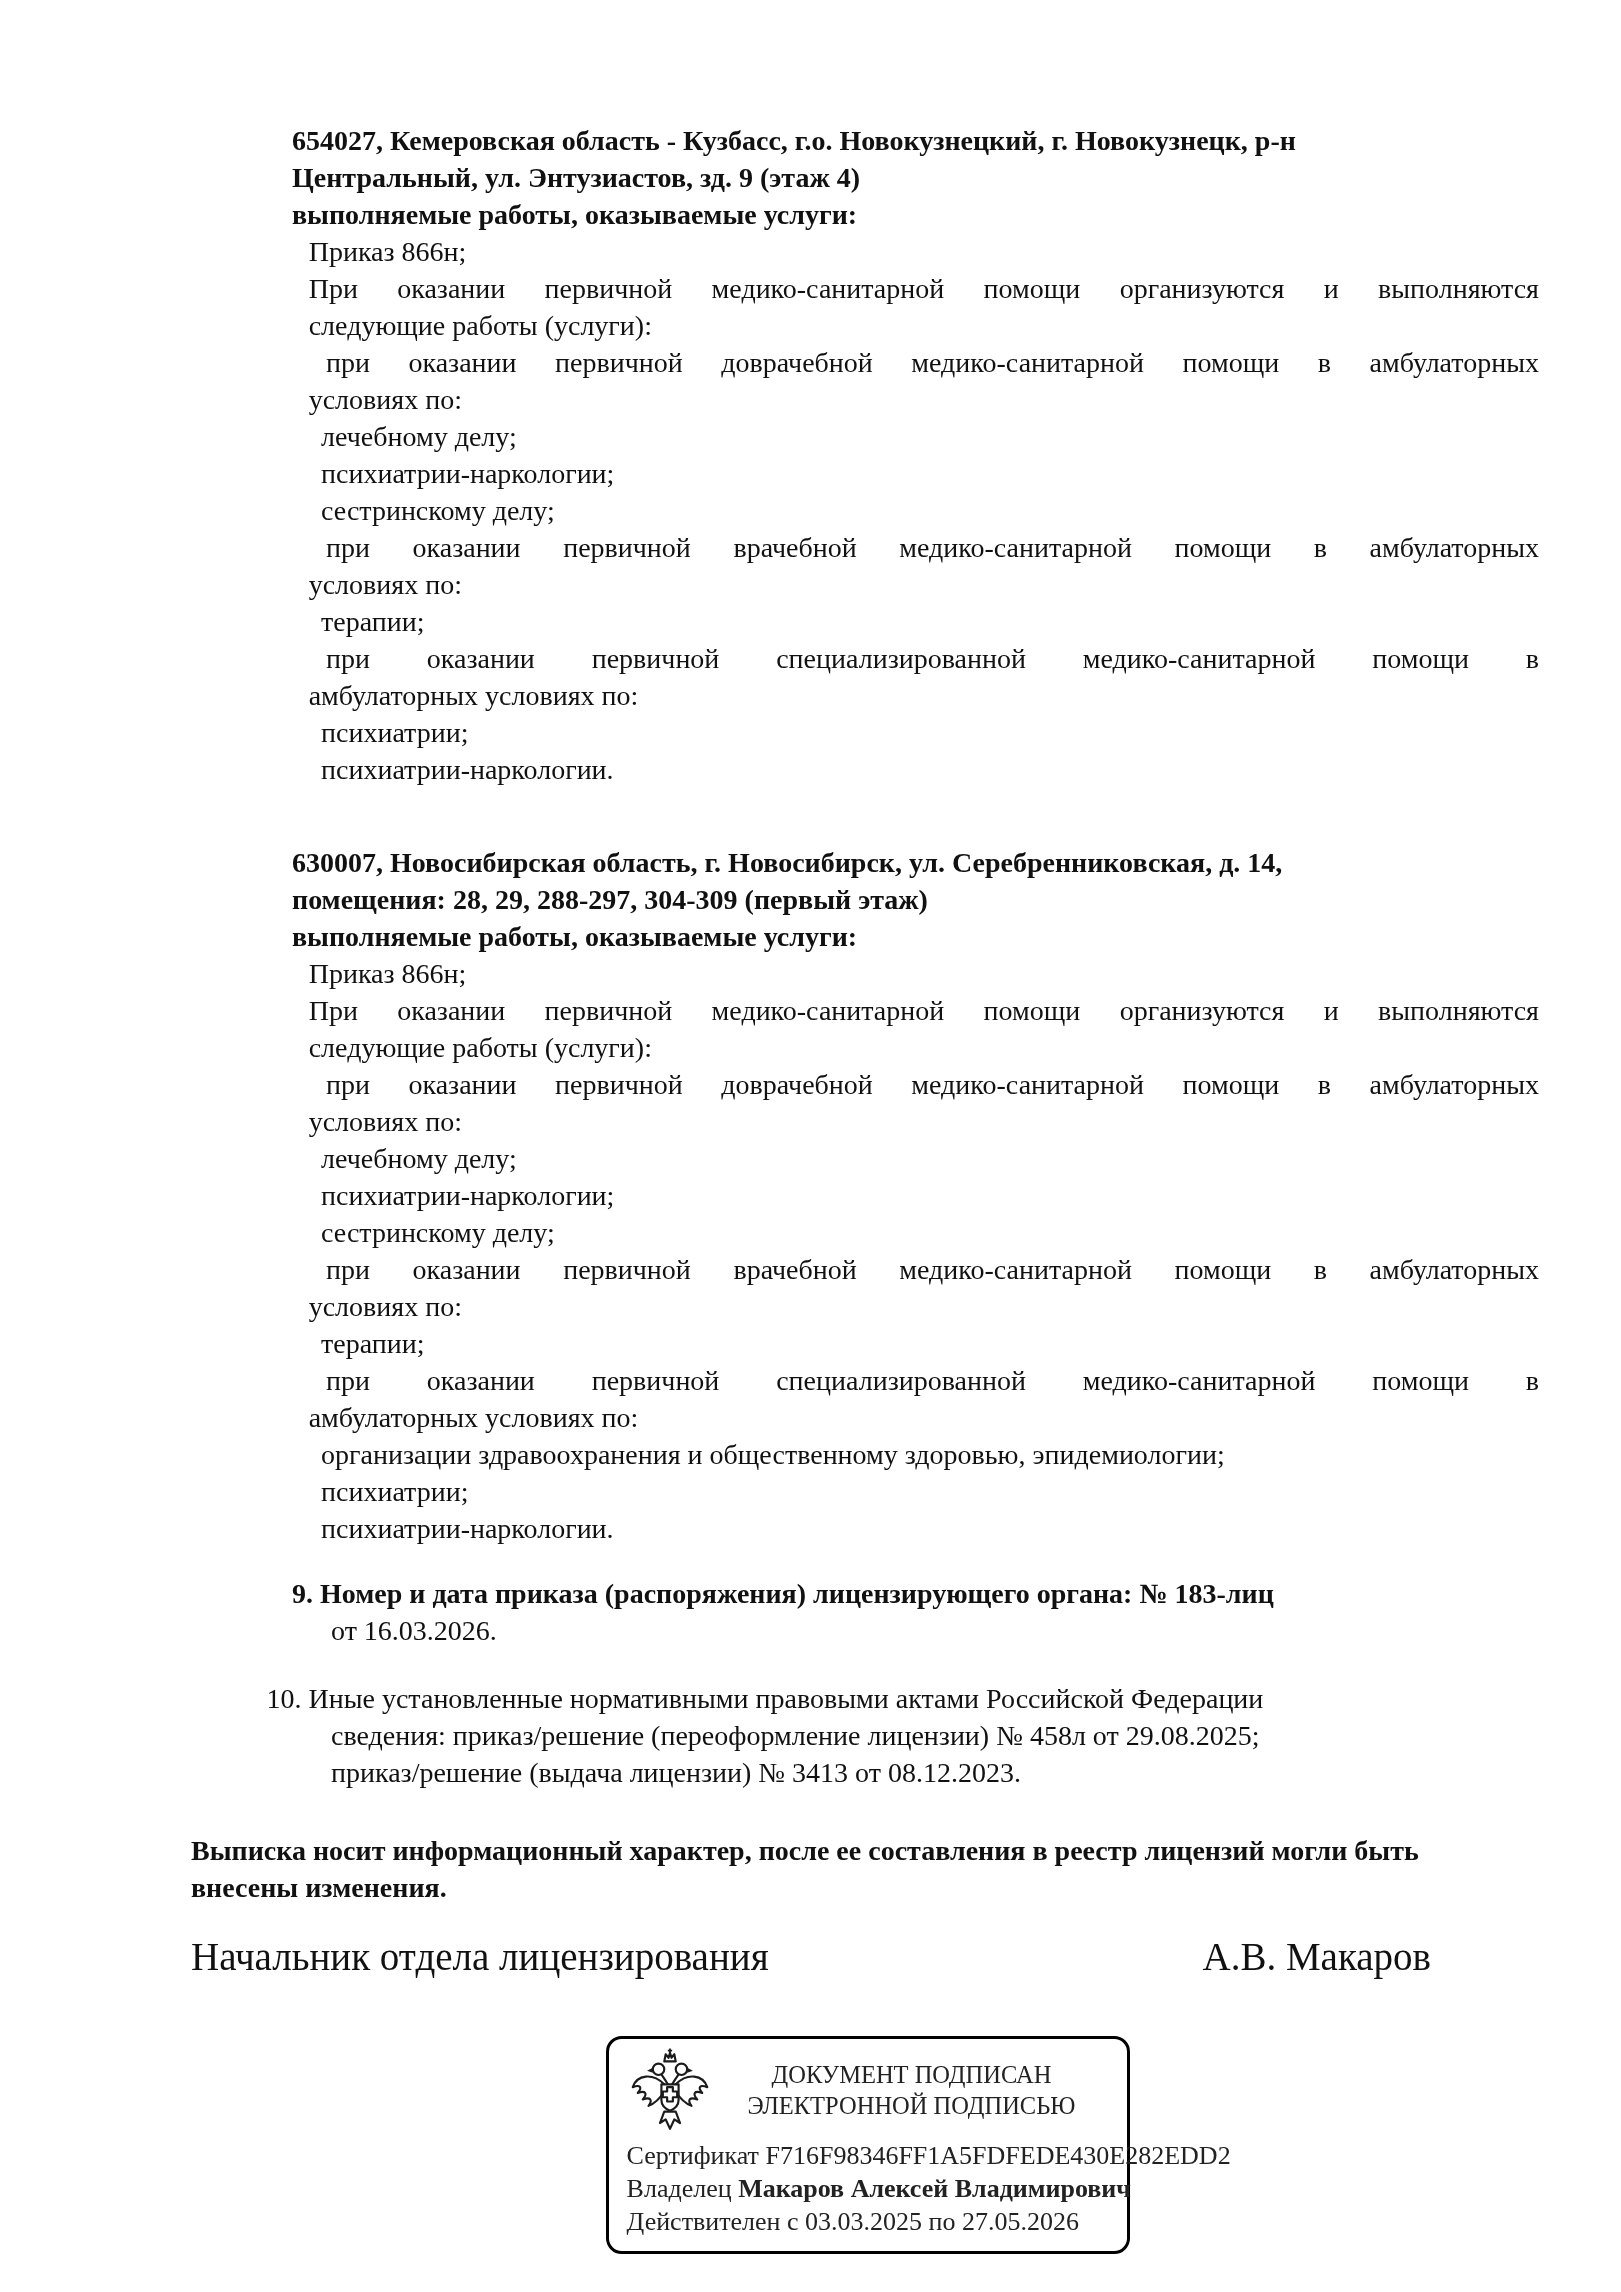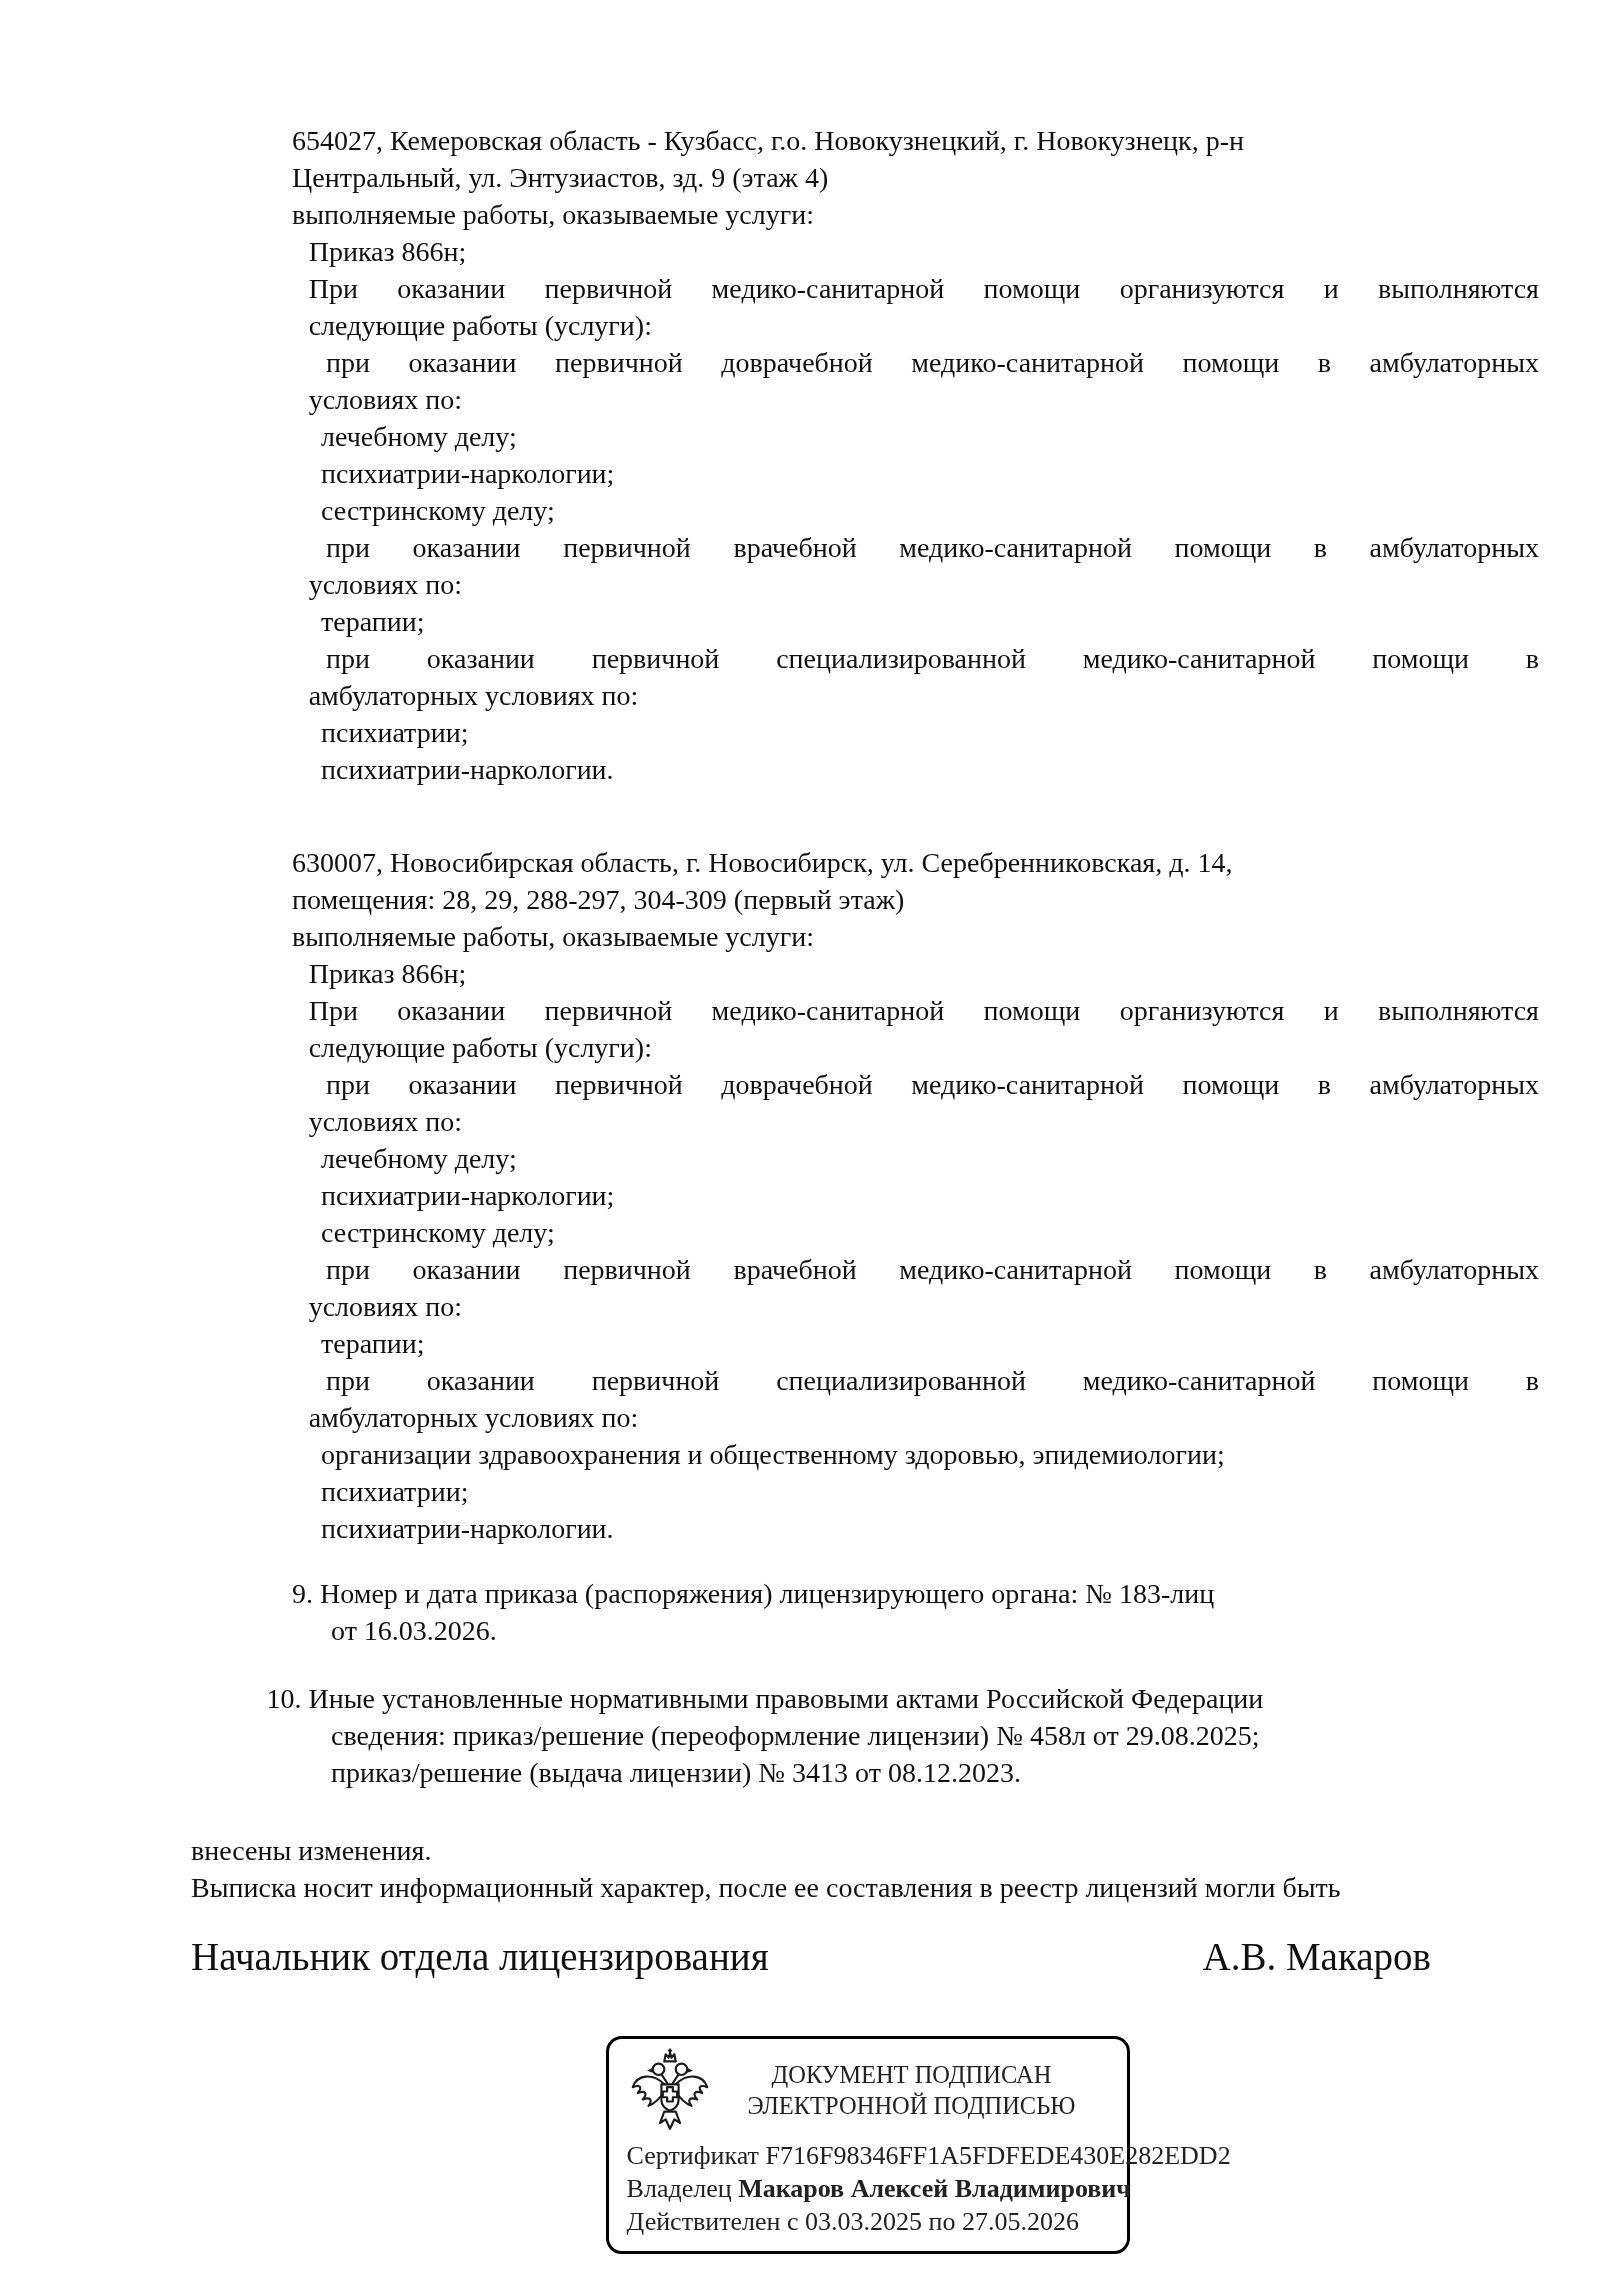--- a/index.html
+++ b/index.html
@@ -9,21 +9,21 @@
     margin:0 auto;
     background:#ffffff;
     color:#111111;
     font-family:"Liberation Serif","DejaVu Serif",serif;
     font-size:28px;line-height:37px;
     overflow:hidden;
   }
   .body-col{margin:122px 82px 0 292px;}
   .ln{white-space:nowrap;}
   .ln.j{white-space:normal;text-align:justify;text-align-last:justify;}
-  .i0{margin-left:0;}
+  .i0{margin-left:0;font-weight:bold;}
   .i1{margin-left:16.7px;}
   .i2{margin-left:34px;}
   .i3{margin-left:29px;}
   .i4{margin-left:39px;}   
   .i5{margin-left:-25.5px;}  
   .block-2{margin-top:56px;}
   .item-9{margin-top:28px;}
   .item-10{margin-top:31px;}
   .note{margin:41px 59px 0 191px;}
   .sig-row{
@@ -106,22 +106,22 @@
         <div class="ln i4">от 16.03.2026.</div>
       </div>
     <div class="item-10">
         <div class="ln i5">10. Иные установленные нормативными правовыми актами Российской Федерации</div>
         <div class="ln i4">сведения: приказ/решение (переоформление лицензии) № 458л от 29.08.2025;</div>
         <div class="ln i4">приказ/решение (выдача лицензии) № 3413 от 08.12.2023.</div>
       </div>
   </div>
 
   <div class="note">
+      <div class="ln i0">Выписка носит информационный характер, после ее составления в реестр лицензий могли быть</div>
       <div class="ln i0">внесены изменения.</div>
-      <div class="ln i0">Выписка носит информационный характер, после ее составления в реестр лицензий могли быть</div>
     </div>
 
   <div class="sig-row">
     <span>Начальник отдела лицензирования</span>
     <span>А.В. Макаров</span>
   </div>
 
   <div class="stamp">
     <div class="stamp-top">
       <svg class="emblem" viewBox="0 0 120 124" xmlns="http://www.w3.org/2000/svg">

